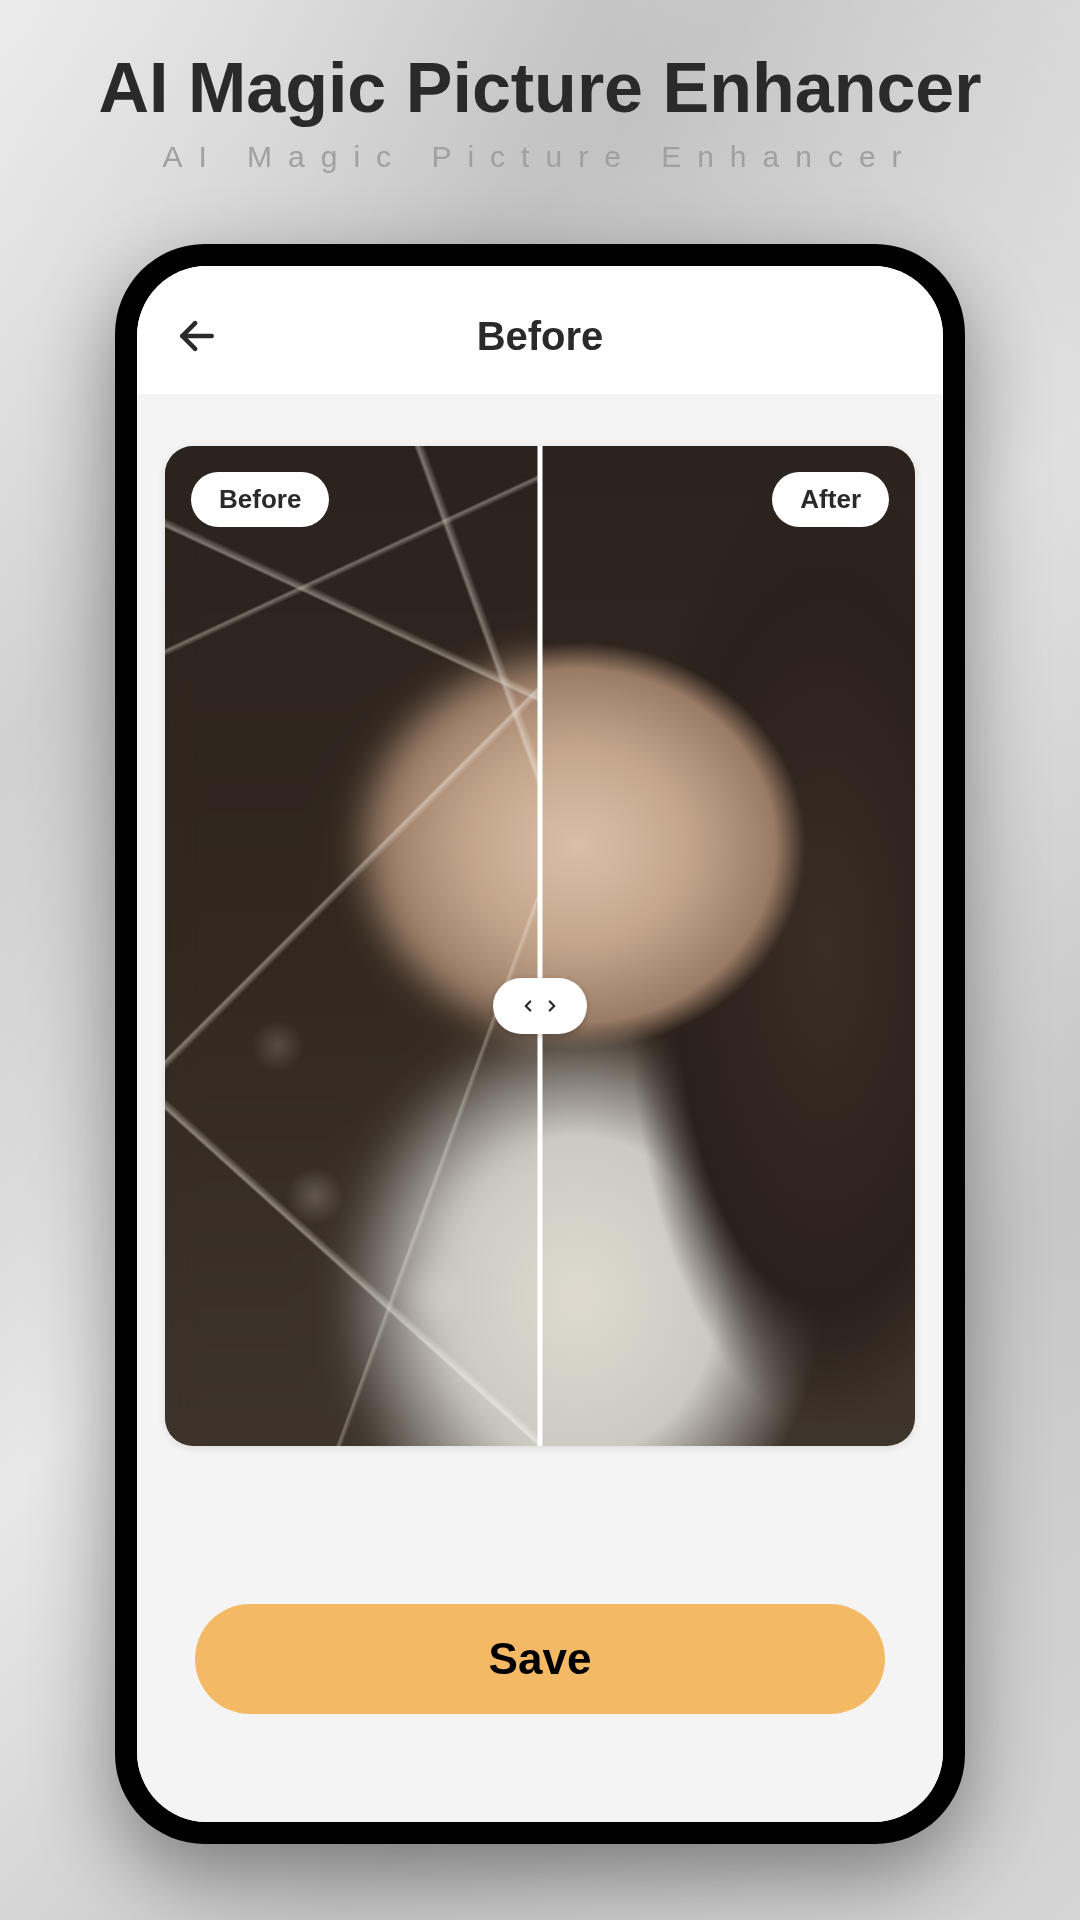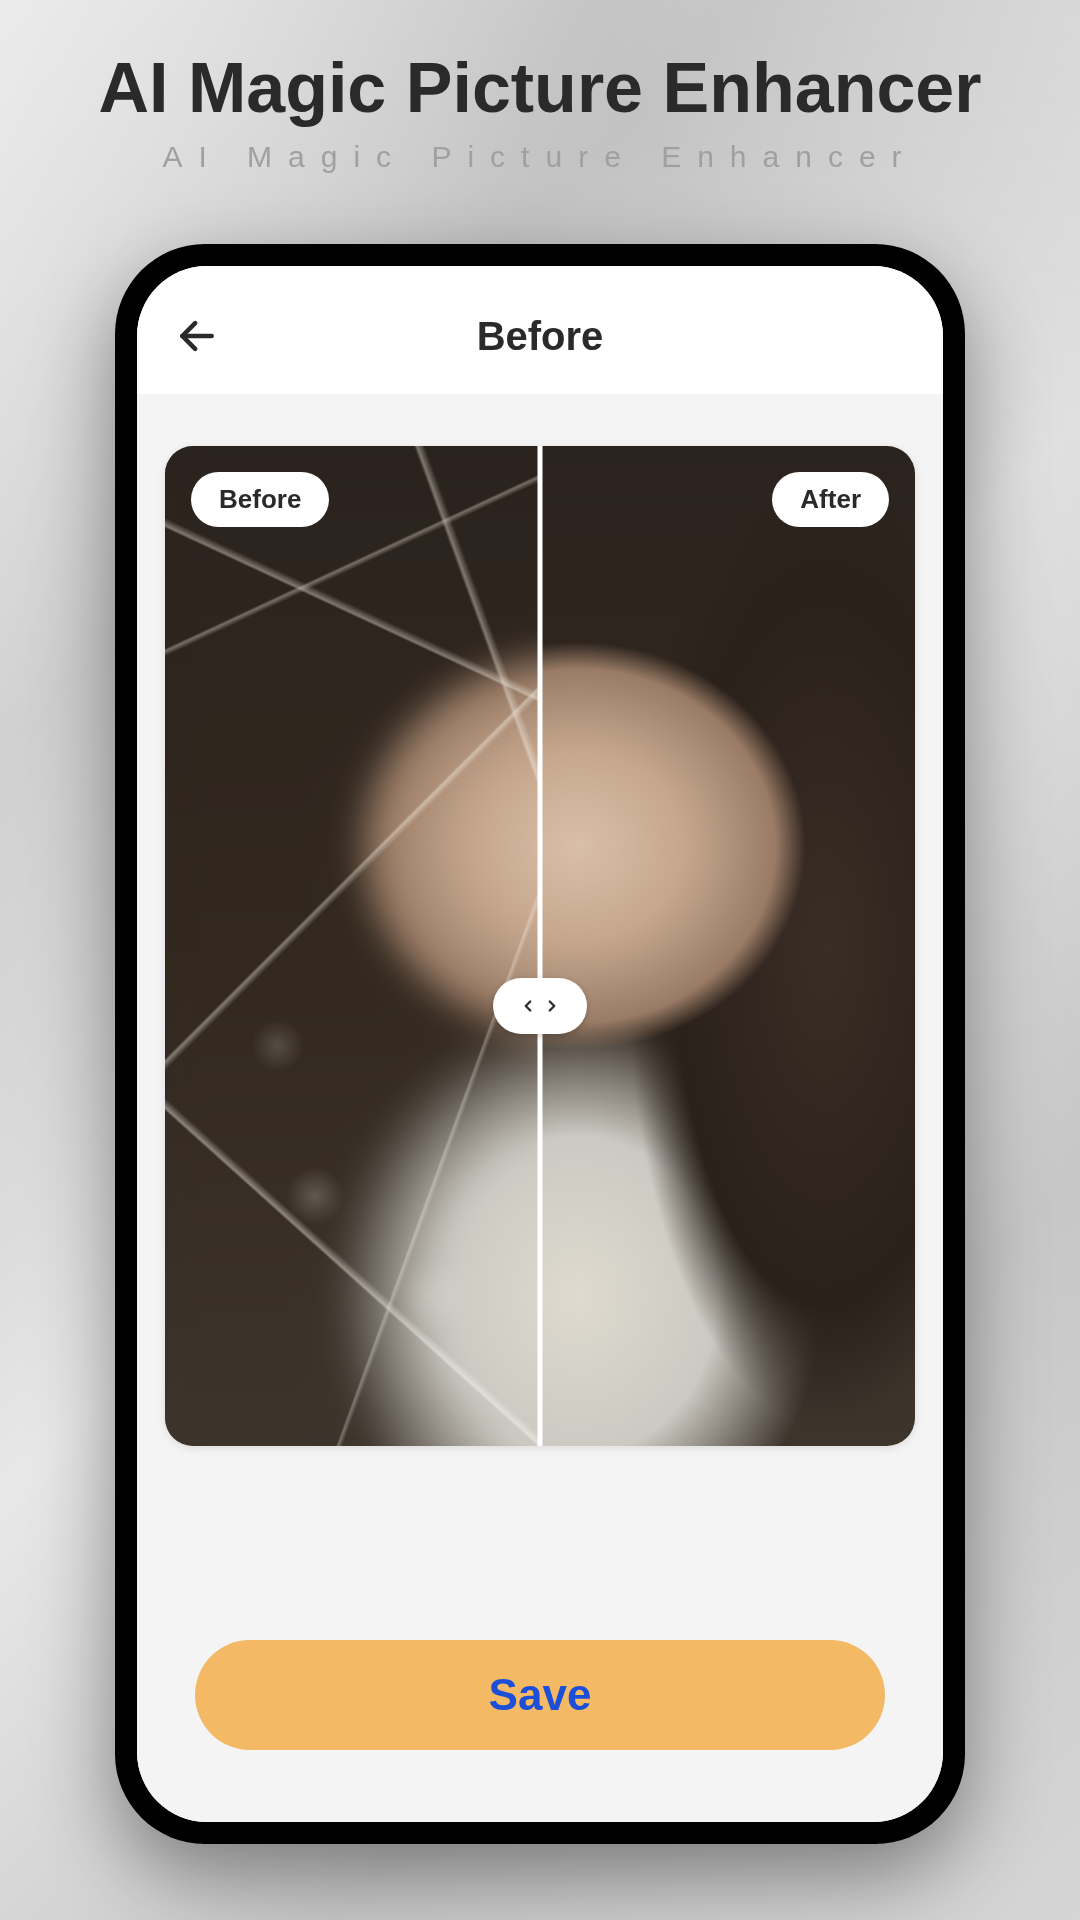--- a/index.html
+++ b/index.html
@@ -227,23 +227,23 @@
     .save-button {
       margin-top: auto;
       width: 92%;
       align-self: center;
       height: 110px;
       background: #f4b964;
       border: none;
       border-radius: 55px;
       font-size: 44px;
       font-weight: 600;
-      color: #1d4ed8;
+      color: #000000;
       cursor: pointer;
-      margin-bottom: 32px;
+      margin-bottom: 68px;
     }
   </style>
 </head>
 <body>
 
 <div class="marketing-header">
   <div class="marketing-title">AI Magic Picture Enhancer</div>
   <div class="marketing-subtitle">AI Magic Picture Enhancer</div>
 </div>
 

